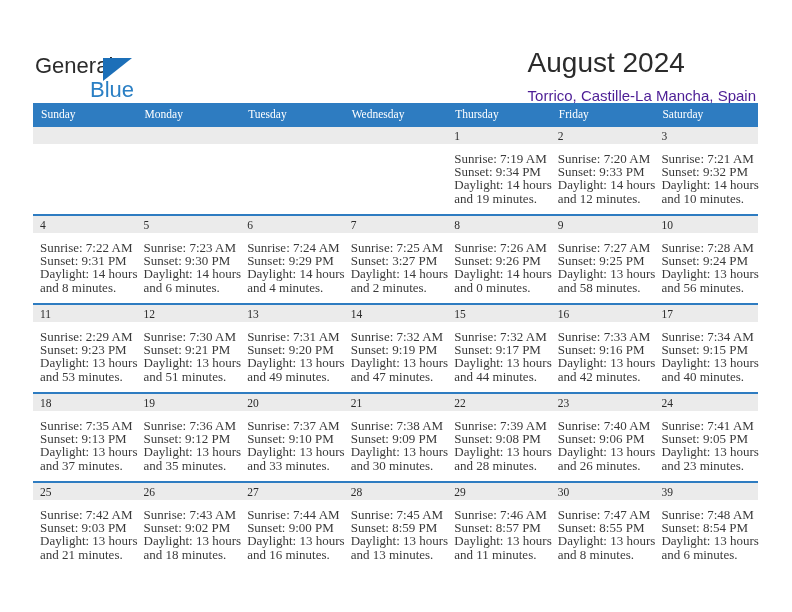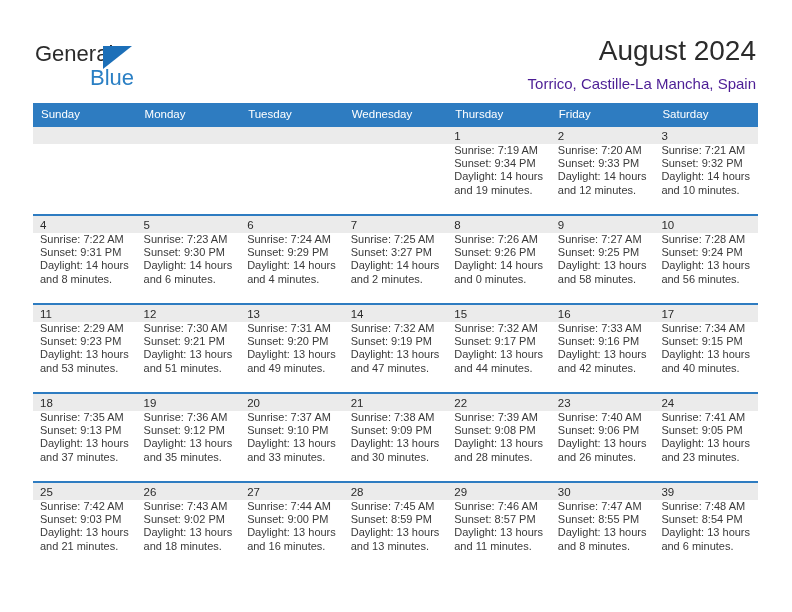--- a/index.html
+++ b/index.html
@@ -17,21 +17,21 @@
     position: relative;
     width: 792px;
     height: 612px;
     background: #ffffff;
     overflow: hidden;
   }
 
   
   .header {
     position: absolute;
-    left: 0; top: 4px;
+    left: 0; top: 16px;
     width: 792px;
     height: 100px;
     padding-left: 24px;
   }
   .logo {
     position: absolute;
     left: 35px;
     top: 37px;
     width: 180px;
     height: 50px;
@@ -61,21 +61,21 @@
     font-size: 22px;
     color: #2a7fc4;
     line-height: 26px;
     text-align: right;
   }
 
   .title-block {
     position: absolute;
     right: 36px;
     top: 30px;
-    text-align: right;
+    text-align: left;
   }
   .cal-title {
     font-size: 28px;
     color: #2b2b2b;
     line-height: 34px;
     font-weight: normal;
     margin: 0;
     white-space: nowrap;
   }
   .cal-subtitle {
@@ -91,20 +91,21 @@
   .cal-wrap {
     position: absolute;
     left: 33px;
     top: 103px;
     width: 725px;
   }
   table.cal {
     border-collapse: collapse;
     table-layout: fixed;
     width: 725px;
+    font-family: Liberation Serif, serif;
   }
   table.cal col { width: 103.57px; }
 
   thead th {
     background: #2e7cc1;
     color: #ffffff;
     font-size: 11.5px;
     font-weight: normal;
     text-align: left;
     padding: 5px 0 5px 8px;
@@ -125,22 +126,22 @@
     background: #ebebeb;
     height: 17px;
     padding: 1px 0 0 7px;
     font-size: 11.5px;
     color: #2b2b2b;
     line-height: 16px;
   }
   td.empty .daynum { background: #ebebeb; }
 
   .info {
-    padding: 0 6px 0 7px;
-    font-size: 11px;
+    padding: 8px 6px 0 7px;
+    font-size: 13px;
     line-height: 13.2px;
     color: #3a3a3a;
   }
   .info div { white-space: nowrap; }
 </style>
 </head>
 <body>
 
 <div class="page">
 

